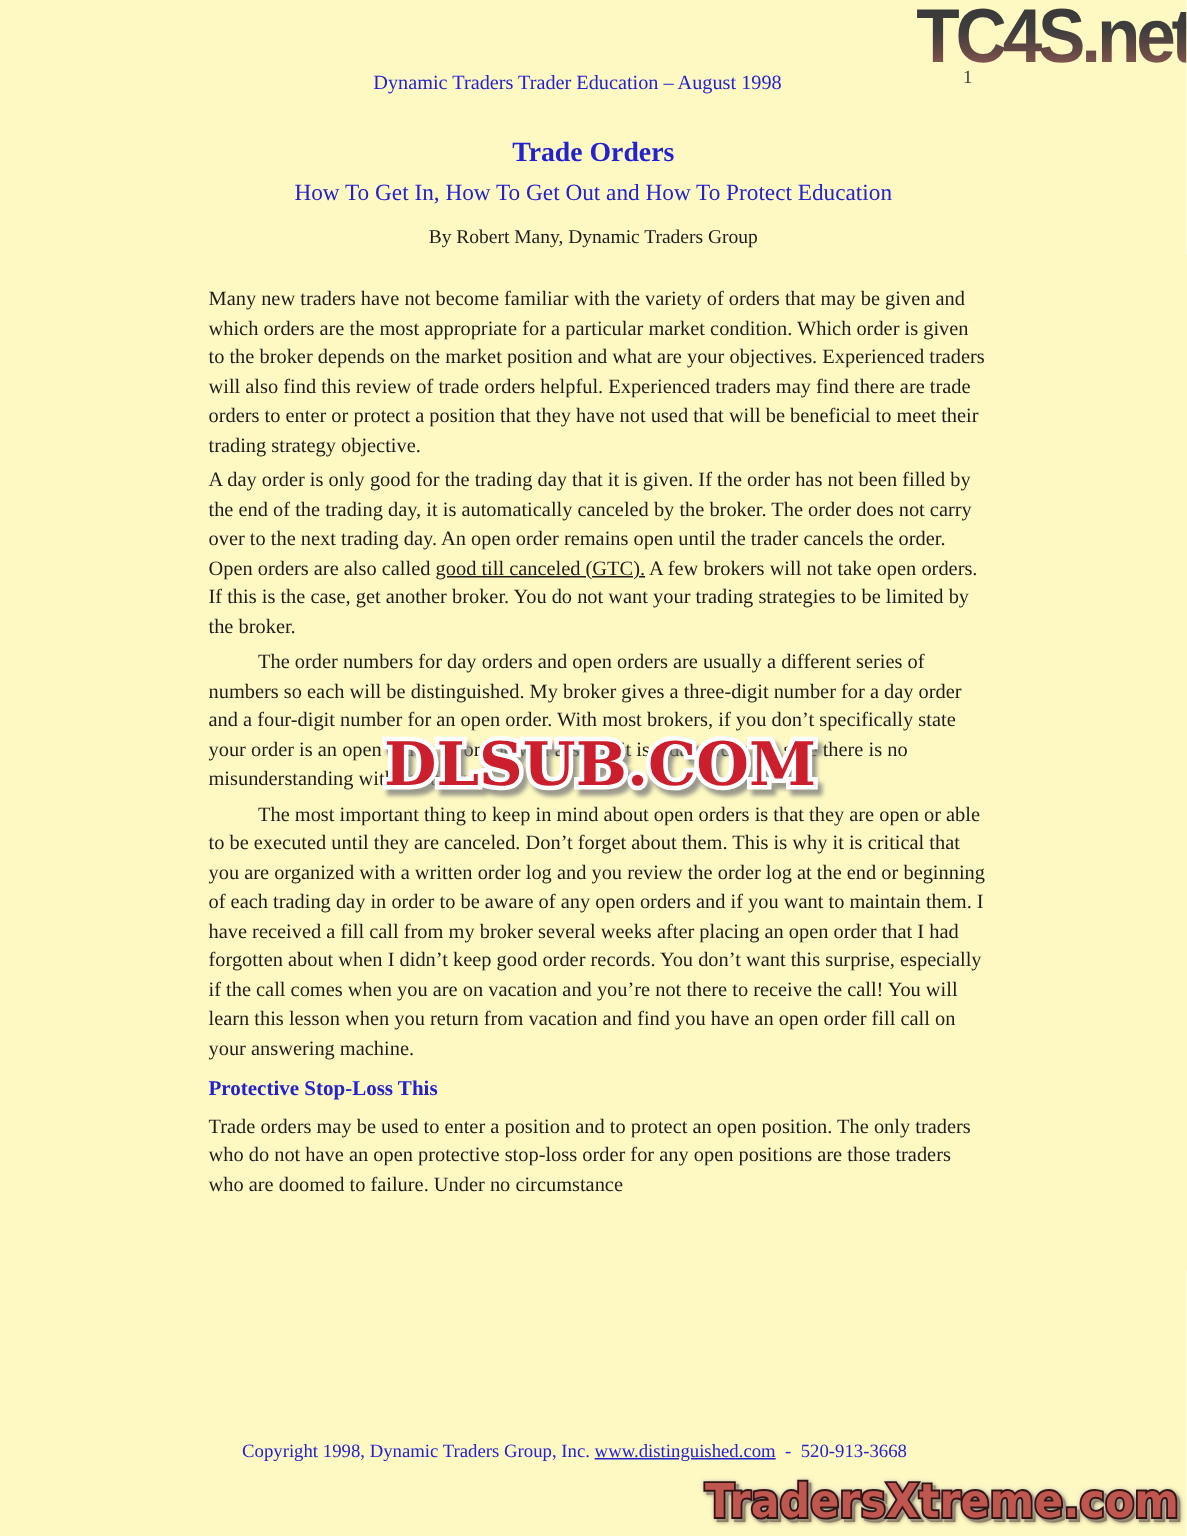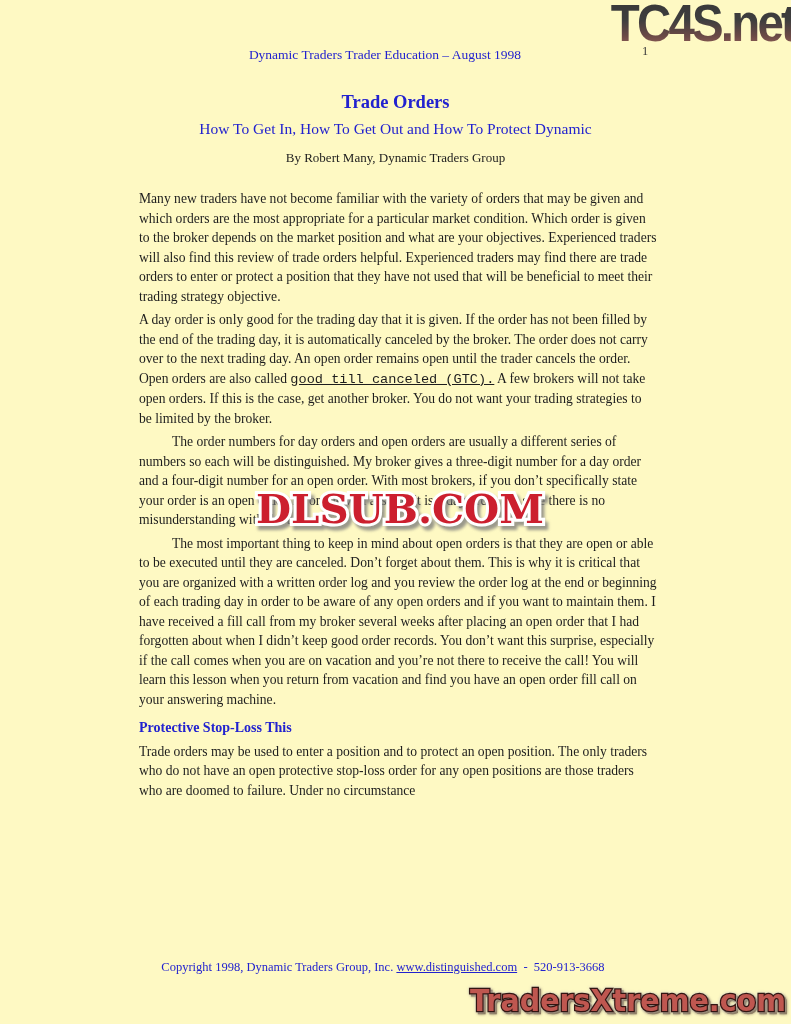--- a/index.html
+++ b/index.html
@@ -54,21 +54,21 @@
     font-size:13.6px; line-height:19.5px; color:#1d1d1d;
   }
   .body-col p { margin:0 0 4px 0; }
   .body-col p.indent { text-indent:33px; }
   .sec-heading {
     margin:9px 0 4px 0;
     font-size:14px; line-height:19.5px;
     font-weight:bold; color:#2222cf;
     font-family:"Liberation Serif", serif;
   }
-  .u { text-decoration:underline;font-family:Liberation Mono, monospace; }
+  .u { text-decoration:underline; }
 
   
   .footer-line {
     position:absolute; top:960px; left:113px; width:540px;
     text-align:center; font-size:12.5px; color:#2222cf;
     white-space:pre-wrap;
   }
   .footer-link { text-decoration:underline; cursor:pointer; color:#2222cf; }
 
   
@@ -80,21 +80,21 @@
 
 <div class="page">
 
   <div class="site-logo">TC4S.net</div>
 
   <div class="page-number">1</div>
 
   <div class="header-line">Dynamic Traders Trader Education – August 1998</div>
 
   <div class="doc-title">Trade Orders</div>
-  <div class="doc-subtitle">How To Get In, How To Get Out and How To Protect Dynamic</div>
+  <div class="doc-subtitle">How To Get In, How To Get Out and How To Protect Education</div>
   <div class="doc-byline">By Robert Many, Dynamic Traders Group</div>
 
   <div class="body-col">
 
     <p>Many new traders have not become familiar with the variety of orders that may be given and which orders are the most appropriate for a particular market condition. Which order is given to the broker depends on the market position and what are your objectives. Experienced traders will also find this review of trade orders helpful. Experienced traders may find there are trade orders to enter or protect a position that they have not used that will be beneficial to meet their trading strategy objective.</p>
 
 
     <p><span>A day order is only good for the trading day that it is given. If the order has not been filled by the end of the trading day, it is automatically canceled by the broker. The order does not carry over to the next trading day. An open order remains open until the trader cancels the order. Open orders are also called </span><span class="u">good till canceled (GTC).</span><span> A few brokers will not take open orders. If this is the case, get another broker. You do not want your trading strategies to be limited by the broker.</span></p>
 
     <p class="indent">The order numbers for day orders and open orders are usually a different series of numbers so each will be distinguished. My broker gives a three-digit number for a day order and a four-digit number for an open order. With most brokers, if you don’t specifically state your order is an open order, he or she will assume it is a day order. Be sure there is no misunderstanding with the broker.</p>

